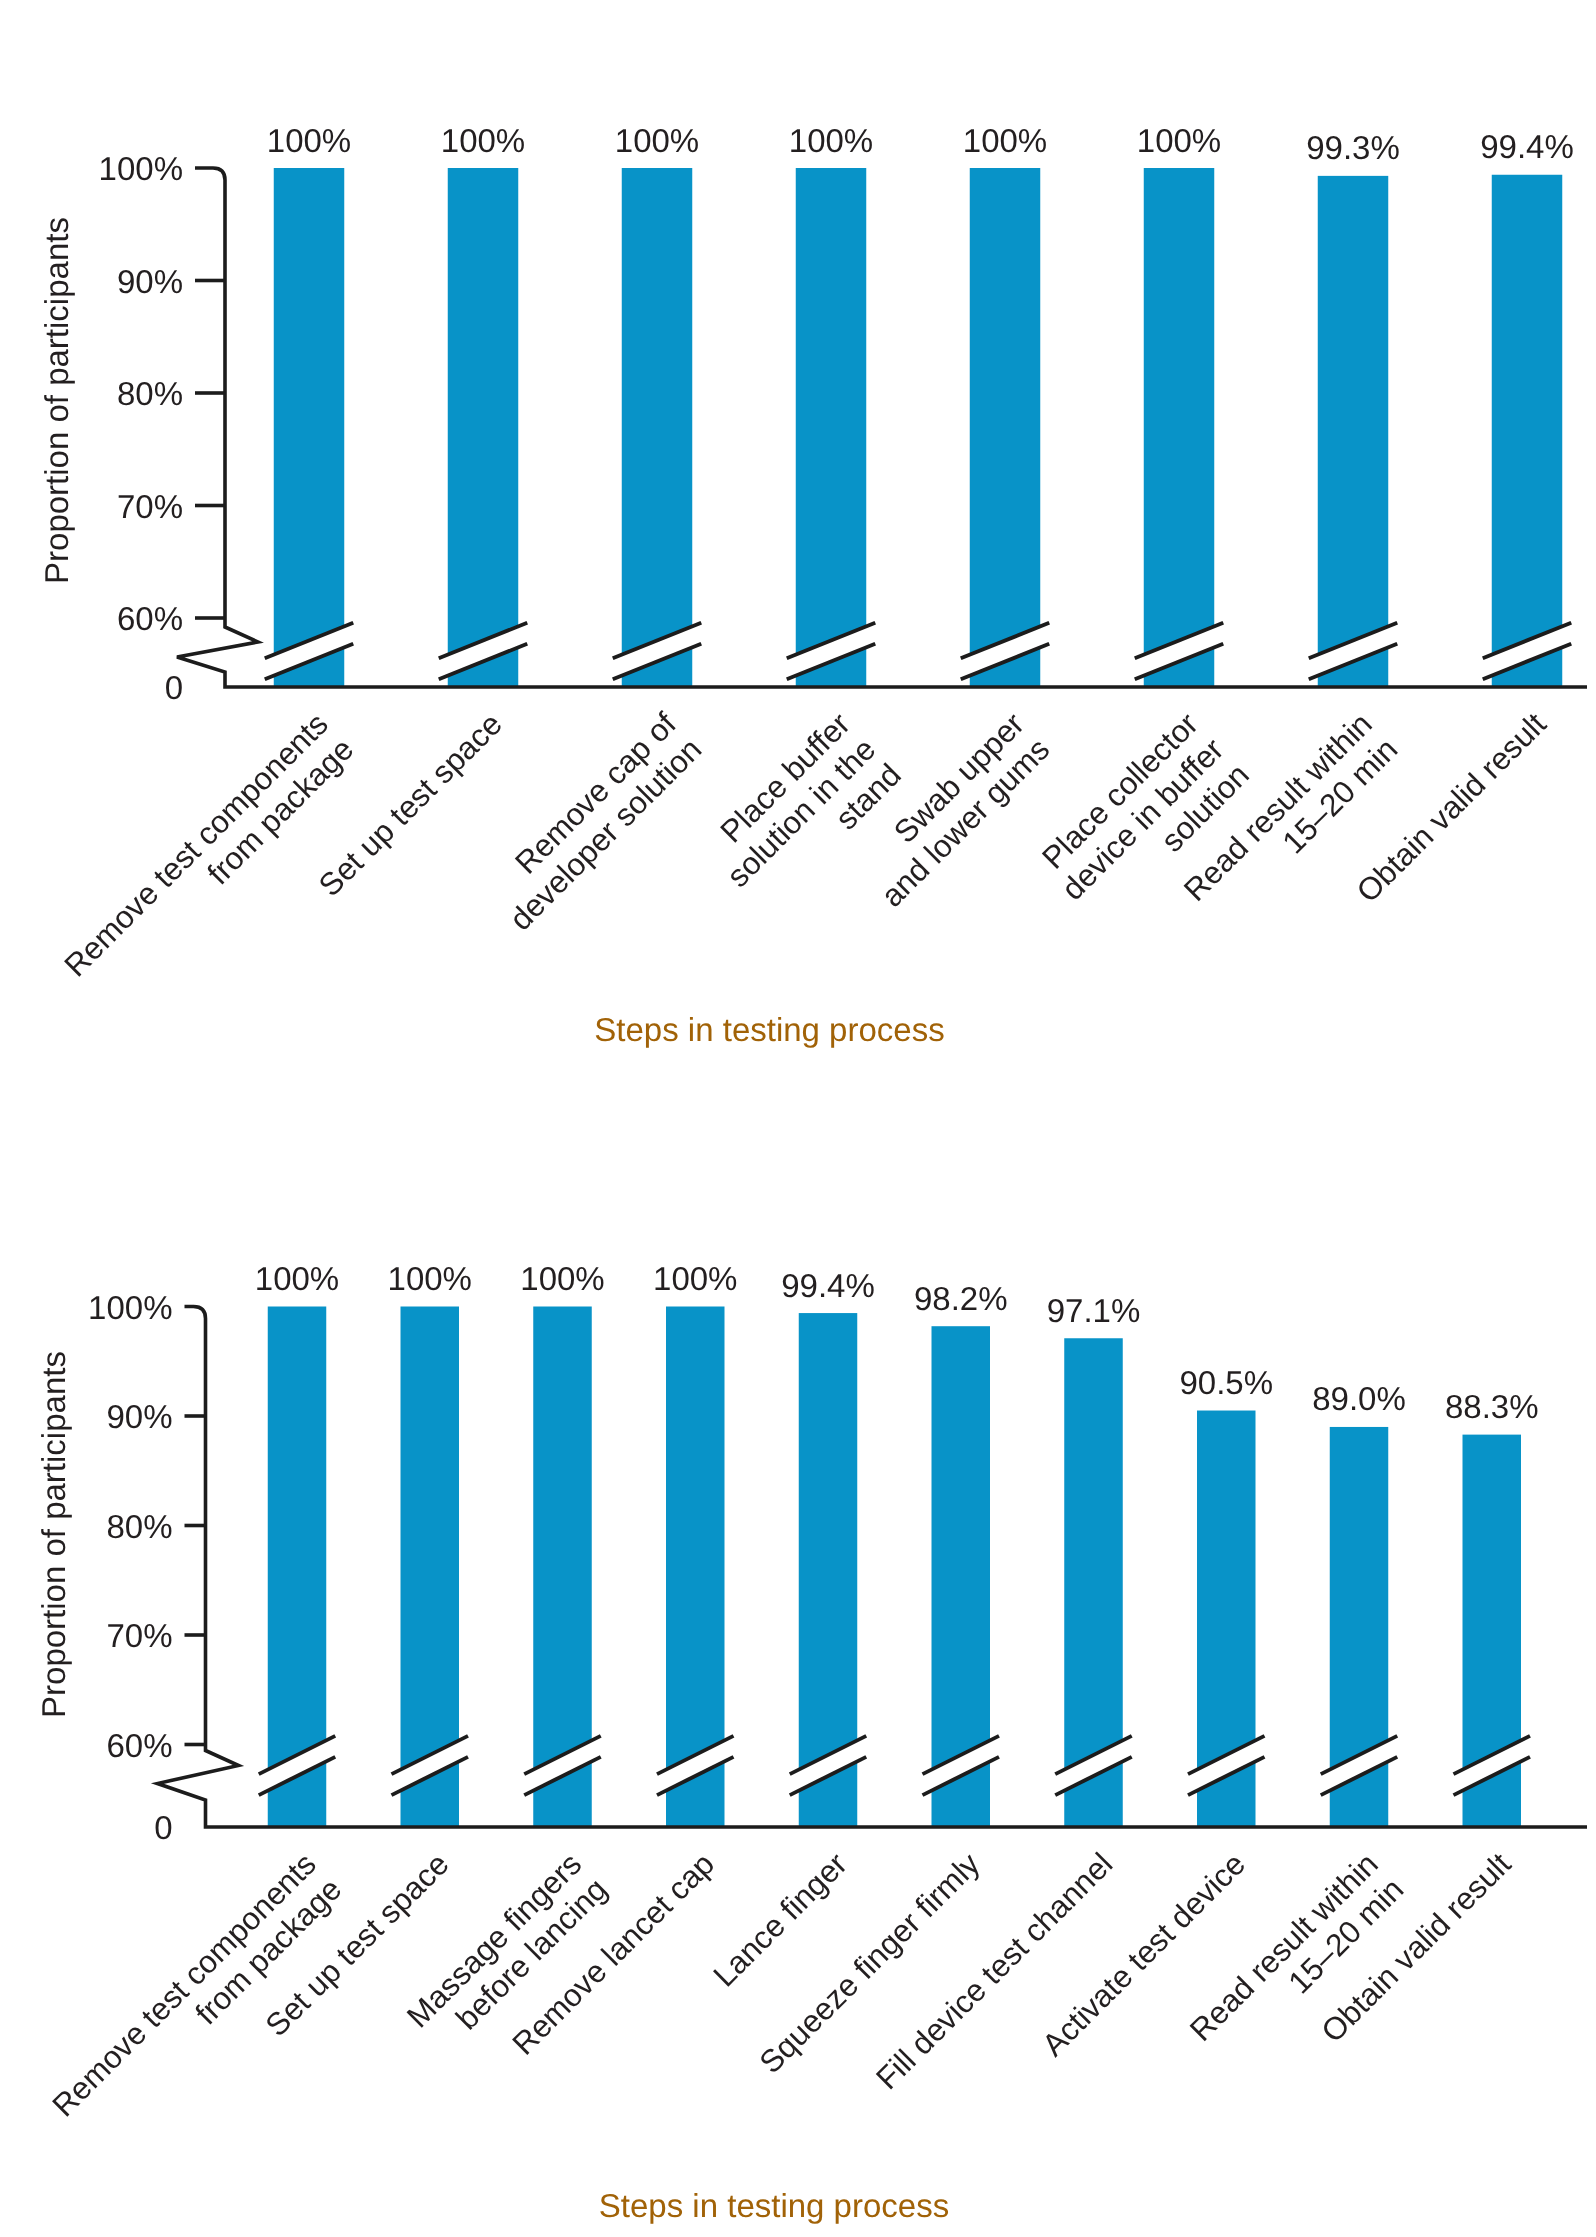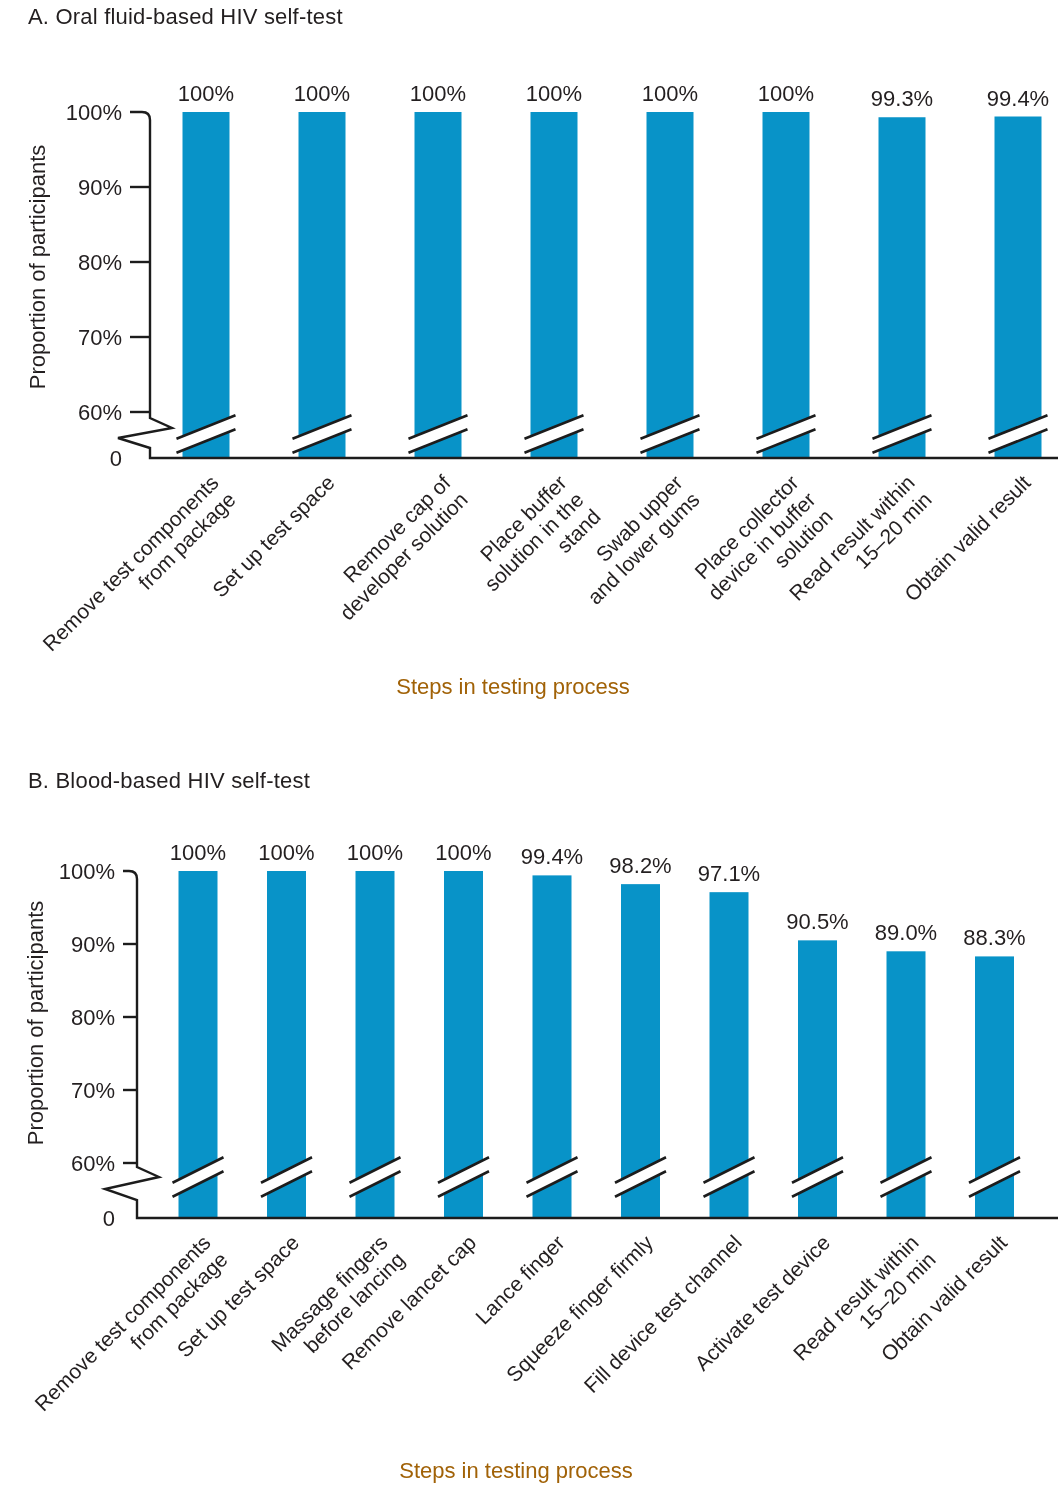--- a/index.html
+++ b/index.html
@@ -37,21 +37,20 @@
     color:#a16207;
     white-space:nowrap;
   }
   svg.chart{position:absolute;left:0;}
 </style>
 </head>
 <body>
 
 <div class="page">
 
-  <div class="panel-title" style="top:4px;">A. Oral fluid-based HIV self-test</div>
   <div class="ylabel" style="left:-262px; top:254px;">Proportion of participants</div>
   <div class="xlabel" style="left:213px; top:674px;">Steps in testing process</div>
   <svg class="chart" style="top:0;" width="1064" height="745" viewBox="0 0 1064 745">
       <rect x="182.5" y="112" width="47" height="346" fill="#0893c8"></rect>
       <rect x="298.5" y="112" width="47" height="346" fill="#0893c8"></rect>
       <rect x="414.5" y="112" width="47" height="346" fill="#0893c8"></rect>
       <rect x="530.5" y="112" width="47" height="346" fill="#0893c8"></rect>
       <rect x="646.5" y="112" width="47" height="346" fill="#0893c8"></rect>
       <rect x="762.5" y="112" width="47" height="346" fill="#0893c8"></rect>
       <rect x="878.5" y="117.25000000000003" width="47" height="340.75" fill="#0893c8"></rect>
@@ -102,21 +101,20 @@
       <line x1="872.5" y1="452.8" x2="931.5" y2="429.2" stroke="#1c1c1c" stroke-width="2.6"></line>
       <text x="902" y="106.25000000000003" text-anchor="middle" font-size="22" fill="#231f20">99.3%</text>
       <text transform="translate(916 484) rotate(-45)" text-anchor="end" font-size="21" fill="#231f20"><tspan x="0" dy="0">Read result within</tspan><tspan x="0" dy="24">15–20 min</tspan></text>
       <polygon points="988.5,438.8 1047.5,415.2 1047.5,429.2 988.5,452.8" fill="#ffffff"></polygon>
       <line x1="988.5" y1="438.8" x2="1047.5" y2="415.2" stroke="#1c1c1c" stroke-width="2.6"></line>
       <line x1="988.5" y1="452.8" x2="1047.5" y2="429.2" stroke="#1c1c1c" stroke-width="2.6"></line>
       <text x="1018" y="105.49999999999996" text-anchor="middle" font-size="22" fill="#231f20">99.4%</text>
       <text transform="translate(1032 484) rotate(-45)" text-anchor="end" font-size="21" fill="#231f20"><tspan x="0" dy="0">Obtain valid result</tspan></text>
     </svg>
 
-  <div class="panel-title" style="top:768px;">B. Blood-based HIV self-test</div>
   <div class="ylabel" style="left:-264px; top:1010px;">Proportion of participants</div>
   <div class="xlabel" style="left:216px; top:1458px;">Steps in testing process</div>
   <svg class="chart" style="top:745px;" width="1064" height="746" viewBox="0 0 1064 746">
       <rect x="178.5" y="126" width="39" height="347" fill="#0893c8"></rect>
       <rect x="267" y="126" width="39" height="347" fill="#0893c8"></rect>
       <rect x="355.5" y="126" width="39" height="347" fill="#0893c8"></rect>
       <rect x="444" y="126" width="39" height="347" fill="#0893c8"></rect>
       <rect x="532.5" y="130.37999999999997" width="39" height="342.62" fill="#0893c8"></rect>
       <rect x="621" y="139.14" width="39" height="333.86" fill="#0893c8"></rect>
       <rect x="709.5" y="147.17000000000004" width="39" height="325.8299999999999" fill="#0893c8"></rect>

